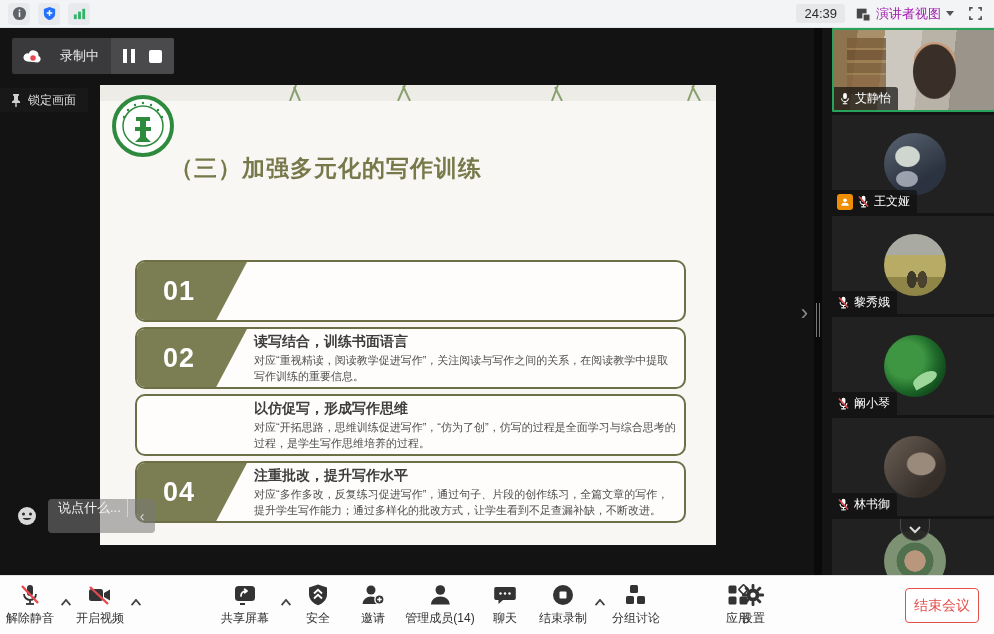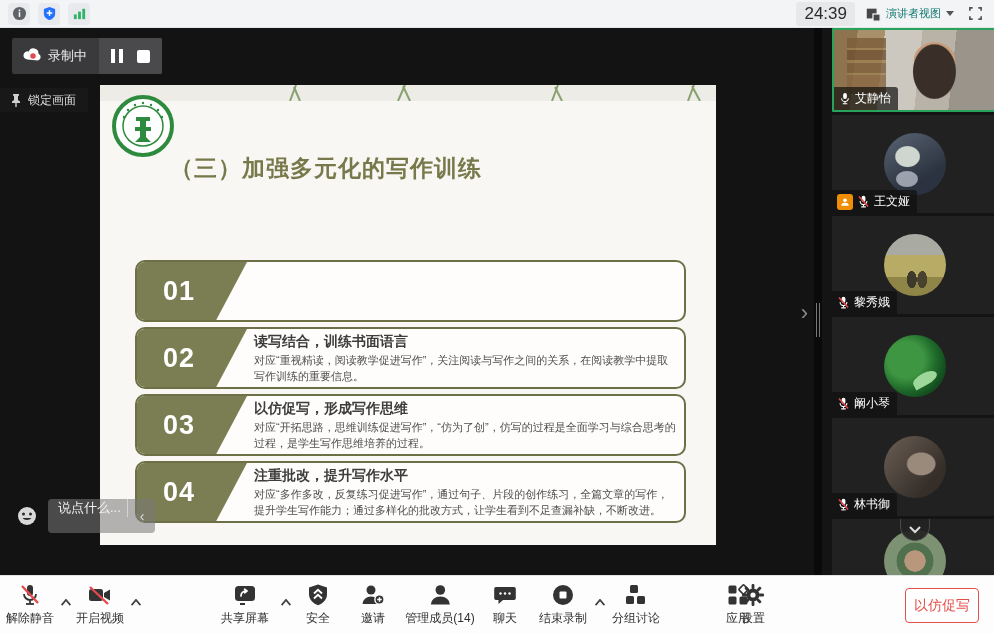--- a/index.html
+++ b/index.html
@@ -5,30 +5,30 @@
   * { margin:0; padding:0; box-sizing:border-box; }
   html,body { width:994px; height:634px; overflow:hidden; background:#000; }
   body { font-family:"Liberation Sans","DejaVu Sans",sans-serif; }
   .app { position:relative; width:994px; height:634px; background:#131313; }
 
   
   .topbar { position:absolute; top:0; left:0; width:994px; height:28px; background:#f3f4f6; border-bottom:1px solid #e3e4e6; display:flex; align-items:center; justify-content:space-between; padding:0 8px; z-index:30; }
   .tb-left { display:flex; gap:8px; }
   .tb-btn { width:22px; height:22px; border:none; background:#e8eaed; border-radius:4px; display:flex; align-items:center; justify-content:center; cursor:pointer; }
   .tb-right { display:flex; align-items:center; gap:10px; }
-  .timer { background:#e7e8ea; border-radius:3px; padding:2px 8px; font-size:17px; color:#2b2b2b; }
-  .viewswitch { display:flex; align-items:center; gap:5px; background:none; border:none; font-size:11px; color:#0f766e; cursor:pointer; }
+  .timer { background:#e7e8ea; border-radius:3px; padding:2px 8px; font-size:13px; color:#2b2b2b; }
+  .viewswitch { display:flex; align-items:center; gap:5px; background:none; border:none; font-size:13px; color:#a21caf; cursor:pointer; }
   .caret-down { width:0; height:0; border-left:4px solid transparent; border-right:4px solid transparent; border-top:5px solid #555; }
 
   
   .stage { position:absolute; top:28px; left:0; width:814px; height:547px; background:#131313; overflow:hidden; }
 
   
   .recbar { position:absolute; top:10px; left:12px; height:36px; display:flex; align-items:center; background:#3a3a3c; border-radius:2px; z-index:10; }
-  .rec-status { display:flex; align-items:flex-start; gap:4px; padding:0 12px 0 10px; color:#eee; font-size:13px; }
+  .rec-status { display:flex; align-items:flex-end; gap:16px; padding:0 12px 0 10px; color:#eee; font-size:13px; }
   .rec-controls { display:flex; align-items:center; gap:14px; background:#4a4a4c; height:36px; padding:0 12px; border-radius:0 2px 2px 0; }
   .rc-btn { background:none; border:none; cursor:pointer; display:flex; align-items:center; }
   .pause-icon { display:flex; gap:4px; }
   .pause-icon span { display:block; width:4px; height:14px; background:#fff; }
   .stop-icon { width:13px; height:13px; background:#fff; border-radius:2px; }
 
   
   .lockbtn { position:absolute; top:60px; left:0; height:24px; background:rgba(25,25,25,.92); border:none; color:#ddd; font-size:12px; display:flex; align-items:center; gap:6px; padding:0 12px 0 10px; cursor:pointer; z-index:10; }
 
   
@@ -183,23 +183,20 @@
       <div class="card" style="top:214px">
         <div class="card-num">
             <span>02</span>
           </div>
         <div class="card-text">
           <div class="card-title">读写结合，训练书面语言</div>
           <div class="card-body">对应“重视精读，阅读教学促进写作”，关注阅读与写作之间的关系，在阅读教学中提取写作训练的重要信息。</div>
         </div>
       </div>
       <div class="card" style="top:281px">
-        <div class="card-num">
-            <span>03</span>
-          </div>
         <div class="card-text">
           <div class="card-title">以仿促写，形成写作思维</div>
           <div class="card-body">对应“开拓思路，思维训练促进写作”，“仿为了创”，仿写的过程是全面学习与综合思考的过程，是学生写作思维培养的过程。</div>
         </div>
       </div>
       <div class="card" style="top:348px">
         <div class="card-num">
             <span>04</span>
           </div>
         <div class="card-text">
@@ -479,16 +476,16 @@
             <rect x="10.6" y="18" width="2.8" height="5" rx="1" transform="rotate(45 12 12)"></rect>
             <rect x="10.6" y="1" width="2.8" height="5" rx="1" transform="rotate(135 12 12)"></rect>
             <rect x="10.6" y="18" width="2.8" height="5" rx="1" transform="rotate(135 12 12)"></rect>
           </g>
         </g>
         <circle cx="12" cy="12" r="2.6" fill="#fdfdfd"></circle>
       </svg>
       <span class="lbl">设置</span>
     </button>
 
-    <button class="endbtn">以仿促写</button>
+    <button class="endbtn">结束会议</button>
   </footer>
 
 </div>
 
 </body></html>

